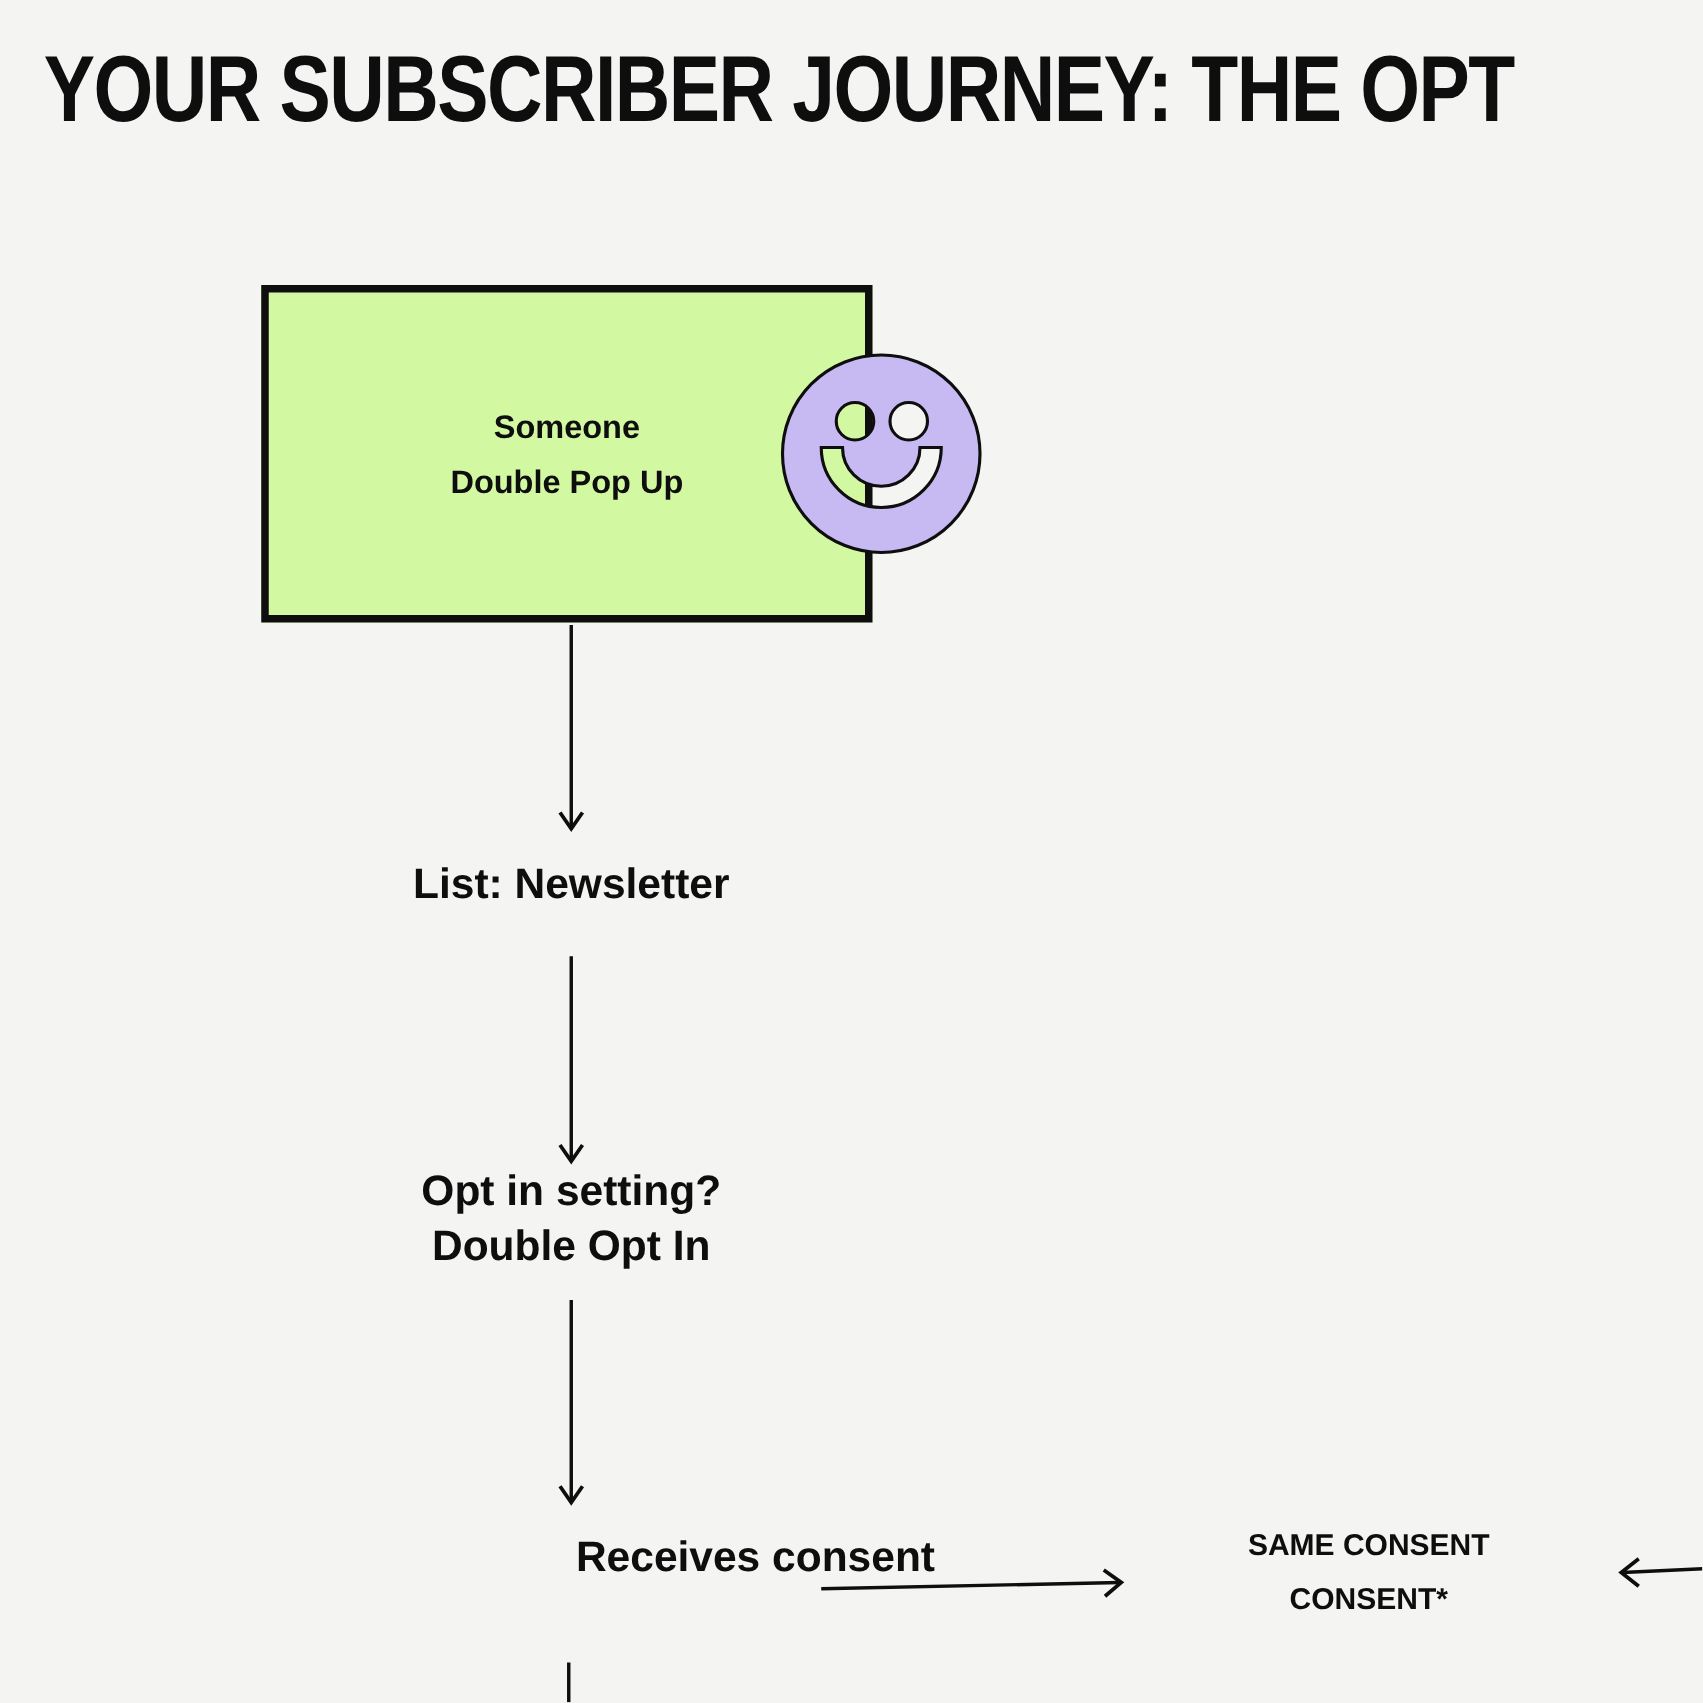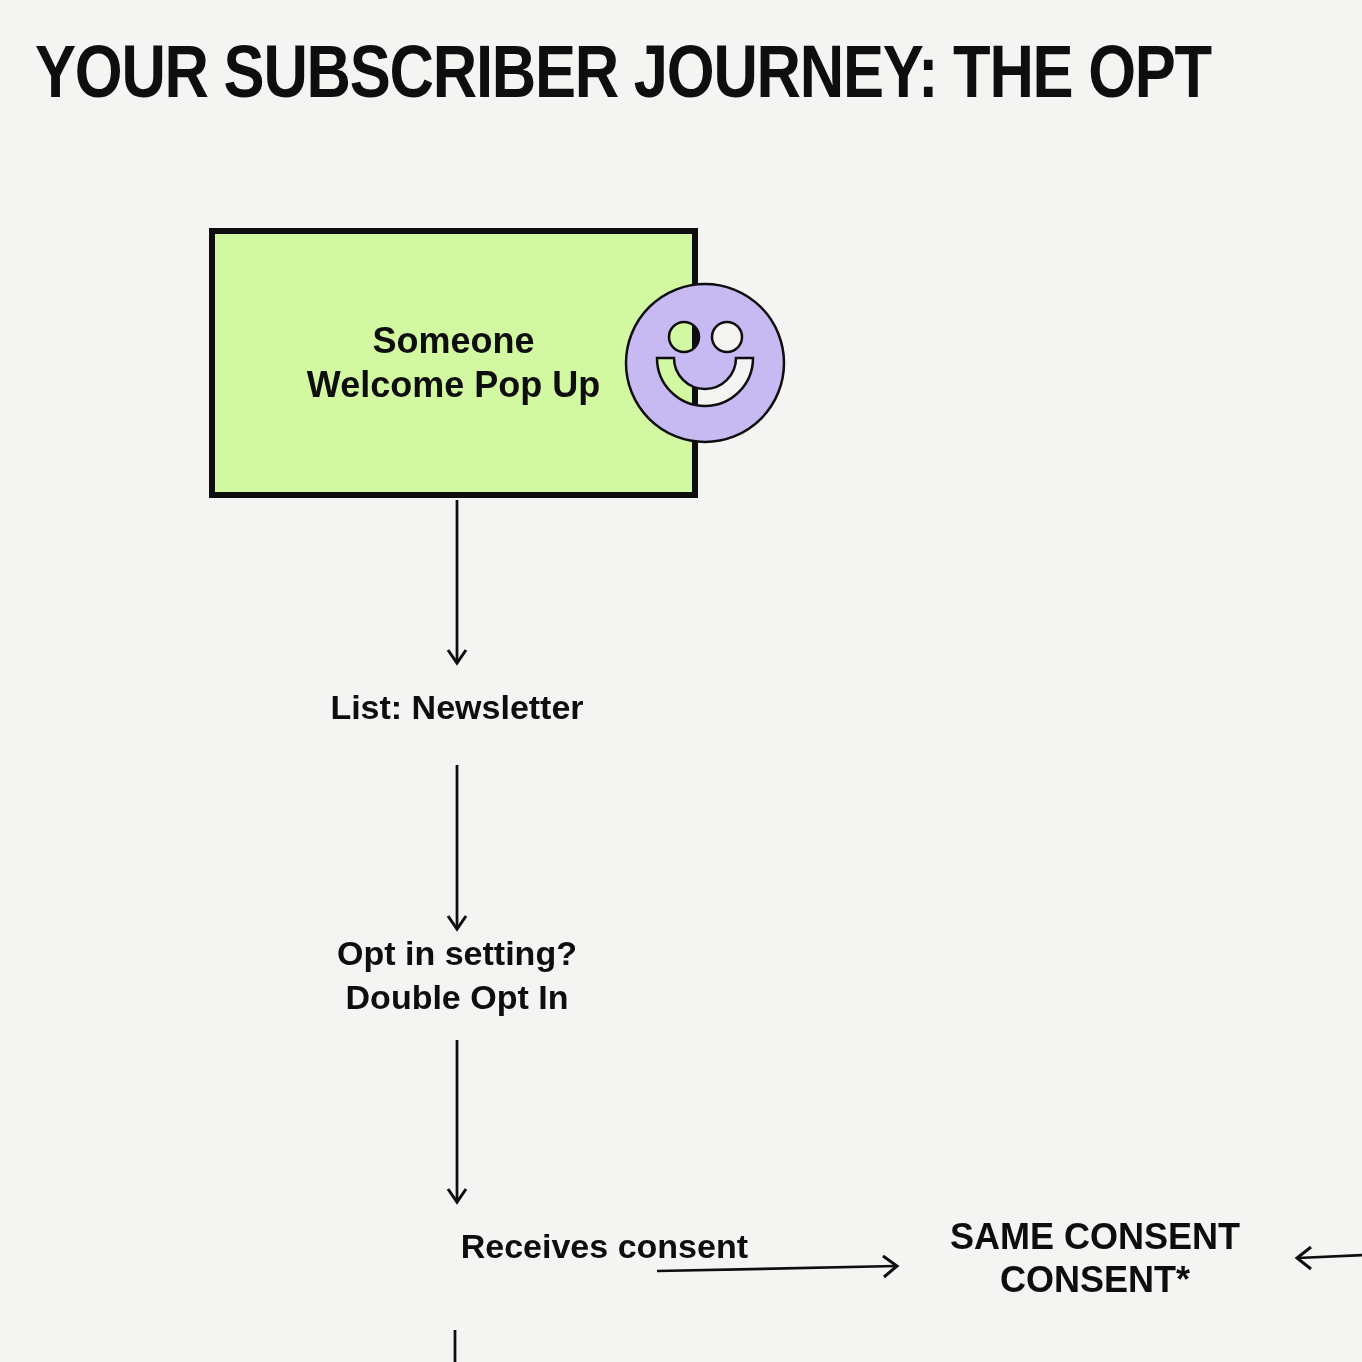--- a/index.html
+++ b/index.html
@@ -35,21 +35,21 @@
     left: 209px; top: 228px;
     width: 489px; height: 270px;
     background: var(--color-box-fill);
     border: 6px solid var(--color-ink);
     display: flex;
     align-items: center;
     justify-content: center;
   }
   .start-box .box-text {
     text-align: center;
-    font-size: 36px;
+    font-size: 26px;
     font-weight: bold;
     line-height: 44px;
     margin-top: 0;
   }
   .box-text span { display: block; }
 
   .overlay {
     position: absolute;
     left: 0; top: 0;
     width: 1362px; height: 1362px;
@@ -73,34 +73,34 @@
     font-size: 34px;
     line-height: 44px;
   }
   .node-label span { display: block; }
 
   .label-list     { left: 157px; top: 685px;  width: 600px; }
   .label-optin    { left: 157px; top: 931px;  width: 600px; }
   .label-consent  { left: 148px; top: 1224px; width: 600px; text-align: right; }
   .label-same-consent {
     left: 895px; top: 1215px; width: 400px;
-    font-size: 36px; line-height: 43px;
+    font-size: 24px; line-height: 43px;
   }
 </style>
 </head>
 <body>
 
 <div class="stage">
 
   <h1 class="title">YOUR SUBSCRIBER JOURNEY: THE OPT</h1>
 
   <div class="start-box">
     <div class="box-text">
       <span>Someone</span>
-      <span>Welcome Pop Up</span>
+      <span>Double Pop Up</span>
     </div>
   </div>
 
   <svg class="overlay" viewBox="0 0 1362 1362">
 
     <path class="smiley" d="
       M 626,363 a 79,79 0 1 0 158,0 a 79,79 0 1 0 -158,0 Z
       M 669,337 a 15,15 0 1 0 30,0 a 15,15 0 1 0 -30,0 Z
       M 712,337 a 15,15 0 1 0 30,0 a 15,15 0 1 0 -30,0 Z
       M 657,358 A 48,48 0 0 0 753,358 L 736,358 A 31,31 0 0 1 674,358 Z"></path>

